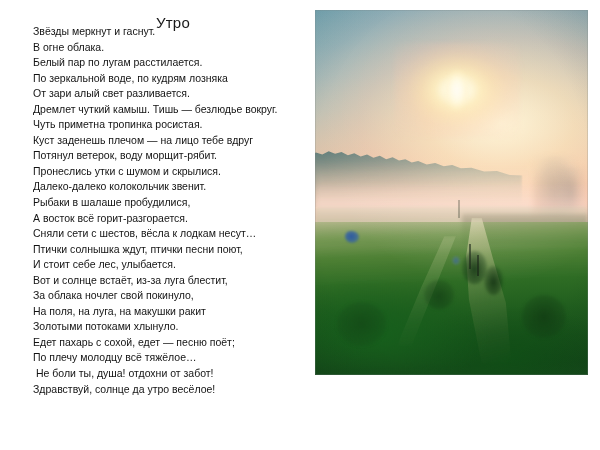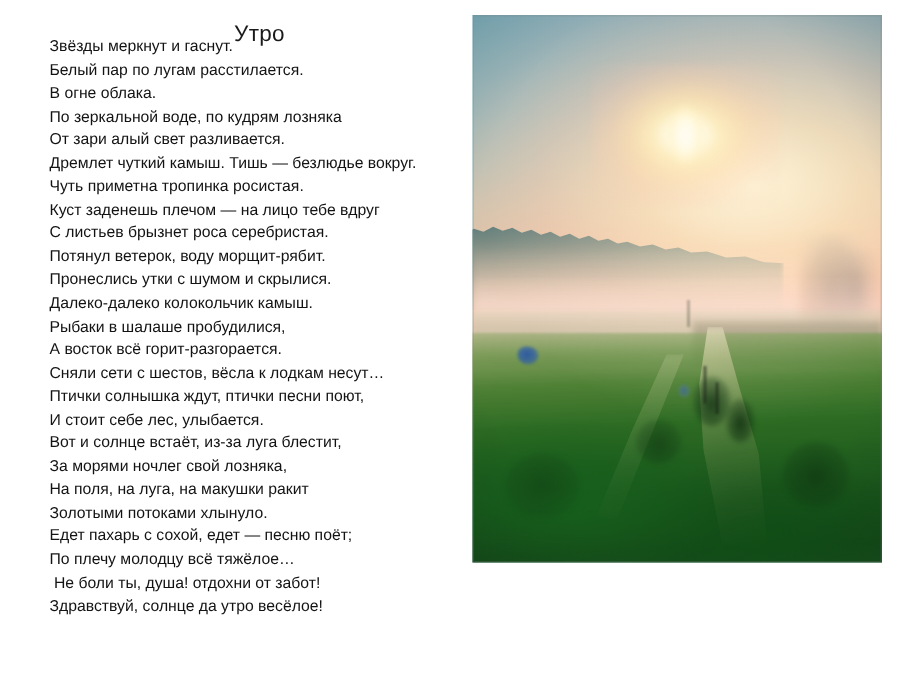--- a/index.html
+++ b/index.html
@@ -353,38 +353,37 @@
     pointer-events: none;
   }
 </style>
 </head>
 <body>
 
 <div id="poem-title">Утро</div>
 
 <div id="poem-body">
   <div class="poem-line">Звёзды меркнут и гаснут.</div>
+  <div class="poem-line">В огне облака.</div>
   <div class="poem-line">Белый пар по лугам расстилается.</div>
-  <div class="poem-line">В огне облака.</div>
   <div class="poem-line">По зеркальной воде, по кудрям лозняка</div>
   <div class="poem-line">От зари алый свет разливается.</div>
   <div class="poem-line">Дремлет чуткий камыш. Тишь — безлюдье вокруг.</div>
   <div class="poem-line">Чуть приметна тропинка росистая.</div>
   <div class="poem-line">Куст заденешь плечом — на лицо тебе вдруг</div>
-  <div class="poem-line">С листьев брызнет роса серебристая.</div>
   <div class="poem-line">Потянул ветерок, воду морщит-рябит.</div>
   <div class="poem-line">Пронеслись утки с шумом и скрылися.</div>
-  <div class="poem-line">Далеко-далеко колокольчик камыш.</div>
+  <div class="poem-line">Далеко-далеко колокольчик звенит.</div>
   <div class="poem-line">Рыбаки в шалаше пробудилися,</div>
   <div class="poem-line">А восток всё горит-разгорается.</div>
   <div class="poem-line">Сняли сети с шестов, вёсла к лодкам несут…</div>
   <div class="poem-line">Птички солнышка ждут, птички песни поют,</div>
   <div class="poem-line">И стоит себе лес, улыбается.</div>
   <div class="poem-line">Вот и солнце встаёт, из-за луга блестит,</div>
-  <div class="poem-line">За морями ночлег свой лозняка,</div>
+  <div class="poem-line">За облака ночлег свой покинуло,</div>
   <div class="poem-line">На поля, на луга, на макушки ракит</div>
   <div class="poem-line">Золотыми потоками хлынуло.</div>
   <div class="poem-line">Едет пахарь с сохой, едет — песню поёт;</div>
   <div class="poem-line">По плечу молодцу всё тяжёлое…</div>
   <div class="poem-line"> Не боли ты, душа! отдохни от забот!</div>
   <div class="poem-line">Здравствуй, солнце да утро весёлое!</div>
 </div>
 
 <div id="photo">
   <div id="photo-canvas">

